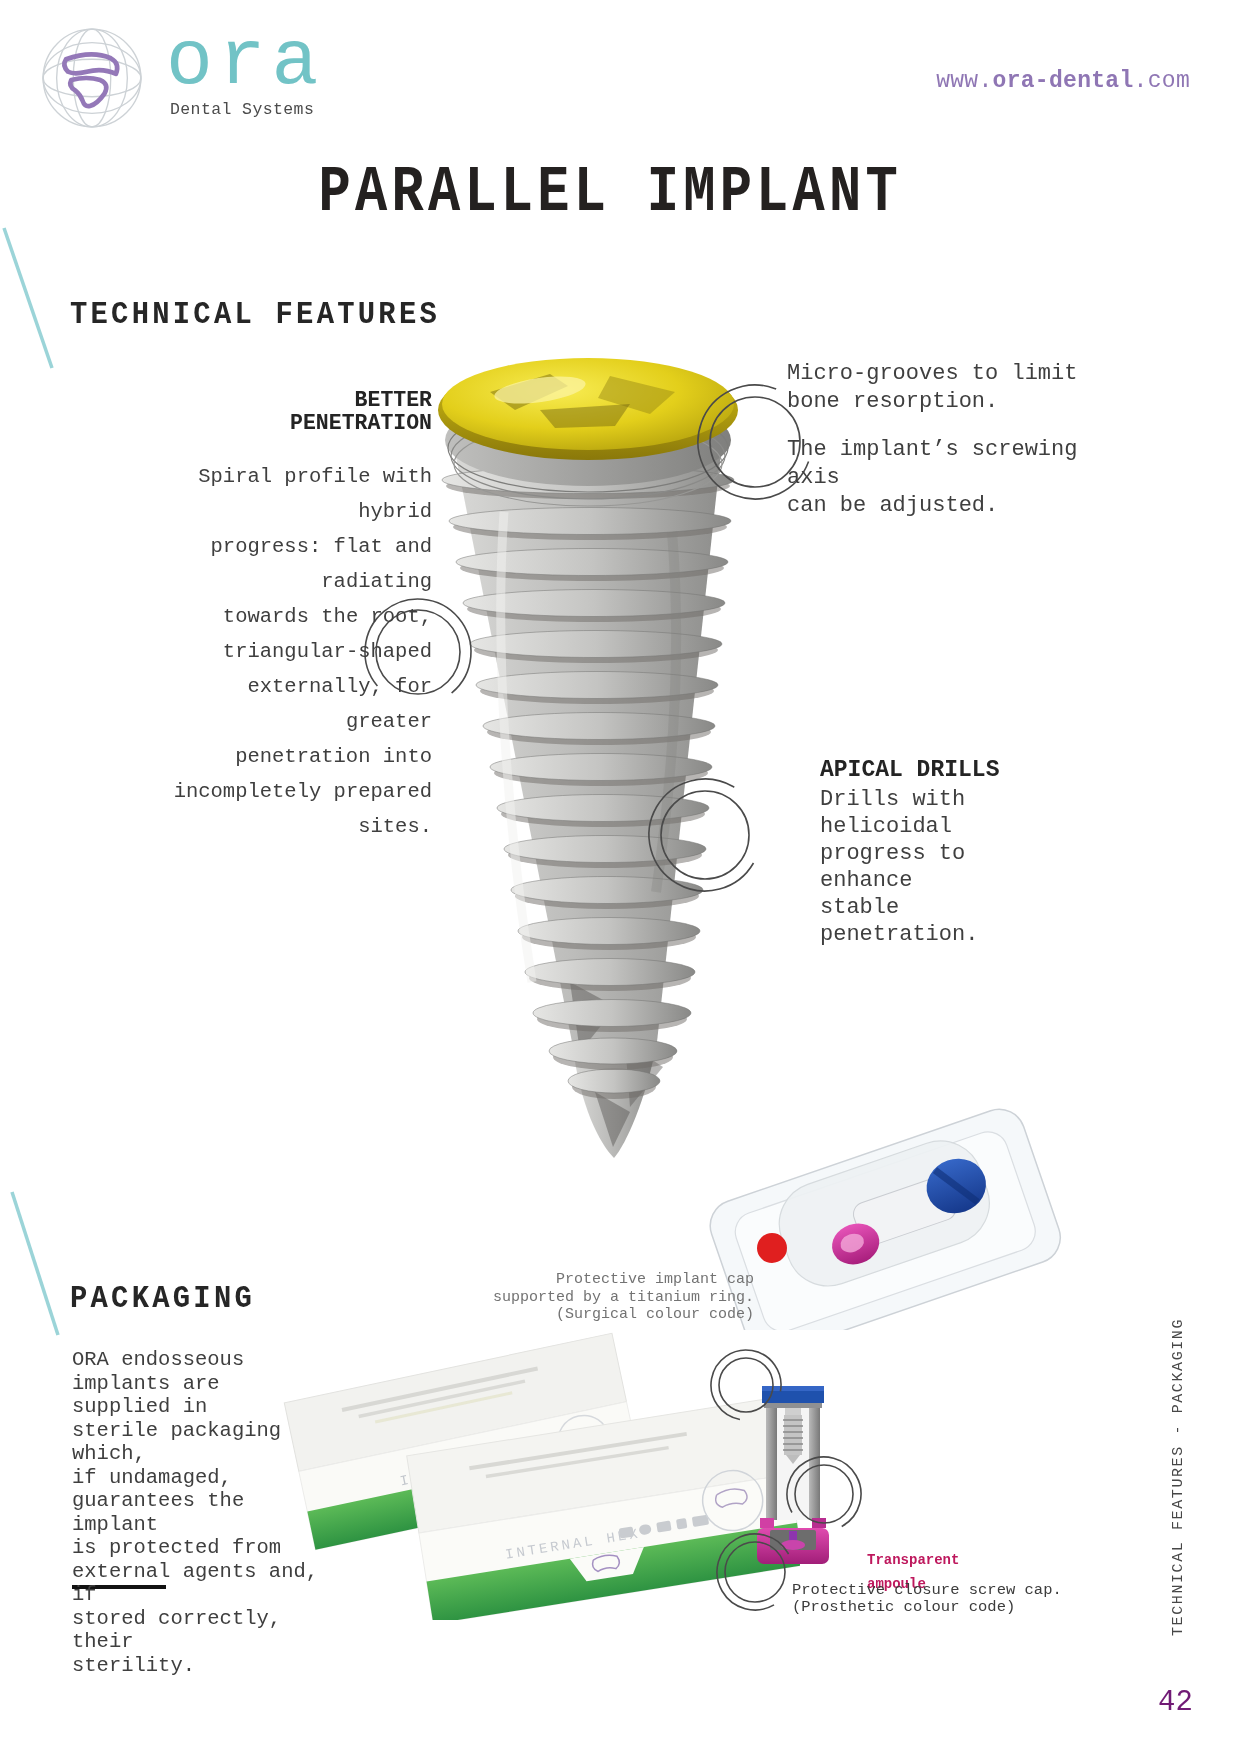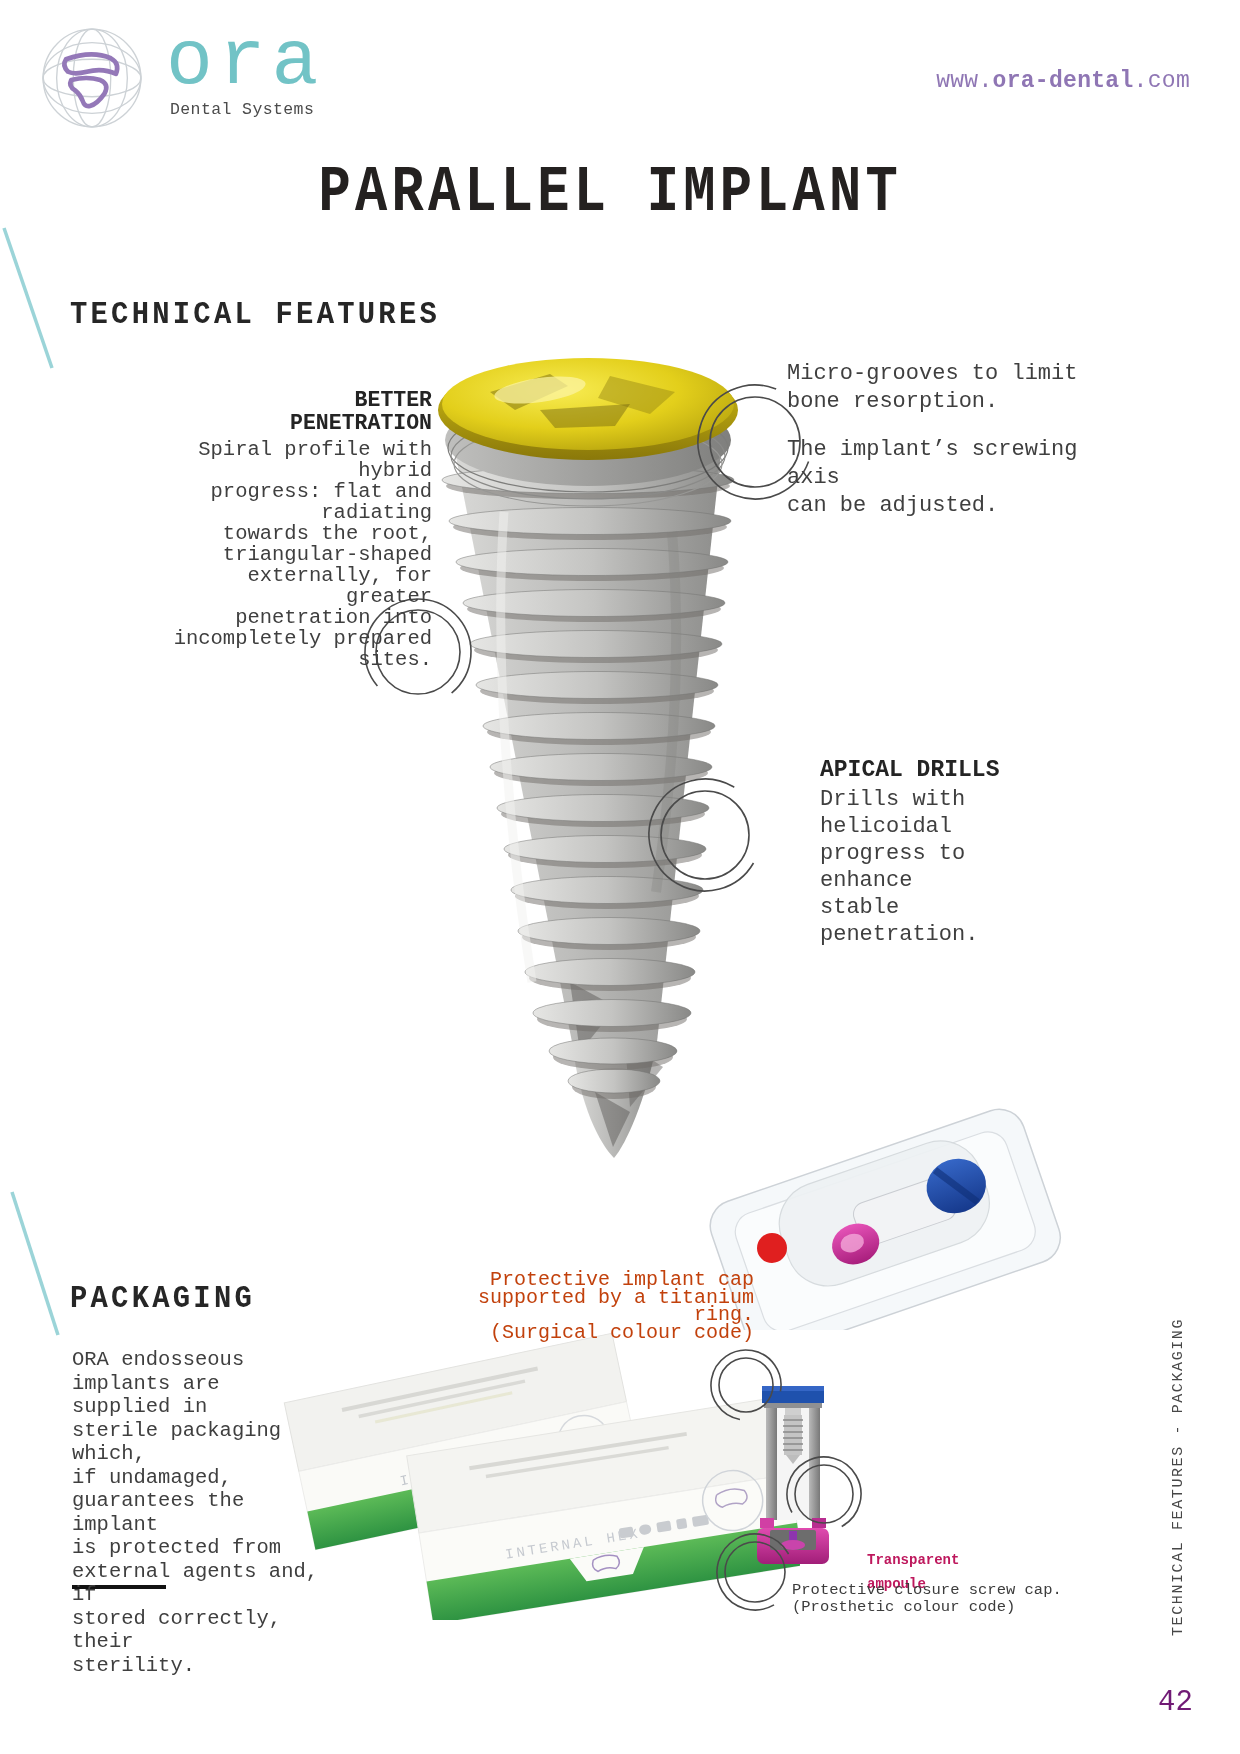--- a/index.html
+++ b/index.html
@@ -20,30 +20,30 @@
   .title{display:inline-block;font-size:64px;font-weight:bold;letter-spacing:5px;color:#242120;
          transform:scaleX(.84);transform-origin:center;white-space:nowrap;line-height:70px;}
   .sec-h{display:inline-block;font-size:31px;font-weight:bold;letter-spacing:3.5px;color:#262626;
          transform:scaleX(.93);transform-origin:left;white-space:nowrap;}
   .sec-h-tf{left:70px;top:297px;}
   .sec-h-pk{left:70px;top:1281px;}
 
   
   .blk{color:#3f3f3f;}
   .bp{left:150px;top:389px;width:282px;text-align:right;}
-  .bp-title{font-size:21.5px;font-weight:bold;line-height:23px;color:#242424;margin-bottom:4px;}
-  .bp-body{font-size:20.5px;line-height:21px;}
+  .bp-title{font-size:21.5px;font-weight:bold;line-height:23px;color:#242424;margin-bottom:24px;}
+  .bp-body{font-size:20.5px;line-height:35px;}
   .mg{left:787px;top:360px;width:292px;}
   .mg p{margin:0 0 20px 0;font-size:22px;line-height:28px;}
   .ap{left:820px;top:757px;width:240px;}
   .ap-title{font-size:23px;font-weight:bold;color:#242424;margin-bottom:3px;}
   .ap-body{font-size:22px;line-height:27px;}
   .pk-body{left:72px;top:1348px;width:250px;font-size:20.5px;line-height:23.5px;}
   .rule{left:72px;top:1585px;width:94px;height:4px;background:#121212;}
-  .label-cap{left:470px;top:1271px;width:284px;text-align:right;font-size:20px;line-height:17.5px;color:#c2410c;}
+  .label-cap{left:470px;top:1271px;width:284px;text-align:right;font-size:15px;line-height:17.5px;color:#737373;}
   .label-ta{left:867px;top:1548px;font-size:14px;font-weight:bold;line-height:24px;color:#be185d;}
   .label-cc{left:792px;top:1582px;font-size:15.5px;line-height:16.5px;color:#3c3c3c;}
 
   
   .side-tab{left:1044px;top:1490px;width:272px;height:20px;transform:rotate(-90deg);
             font-size:15px;letter-spacing:1.6px;color:#474747;text-align:center;white-space:nowrap;}
   .page-num{left:1158px;top:1686px;font-size:29px;color:#701a75;}
 
   .overlay{left:0;top:0;pointer-events:none;z-index:6;}
   .art{z-index:2;}

